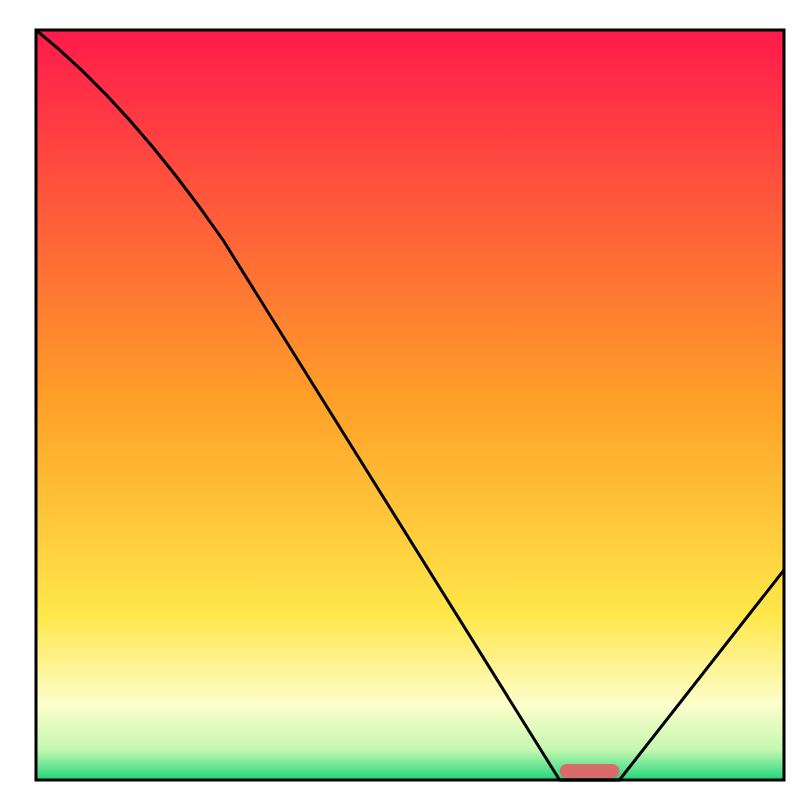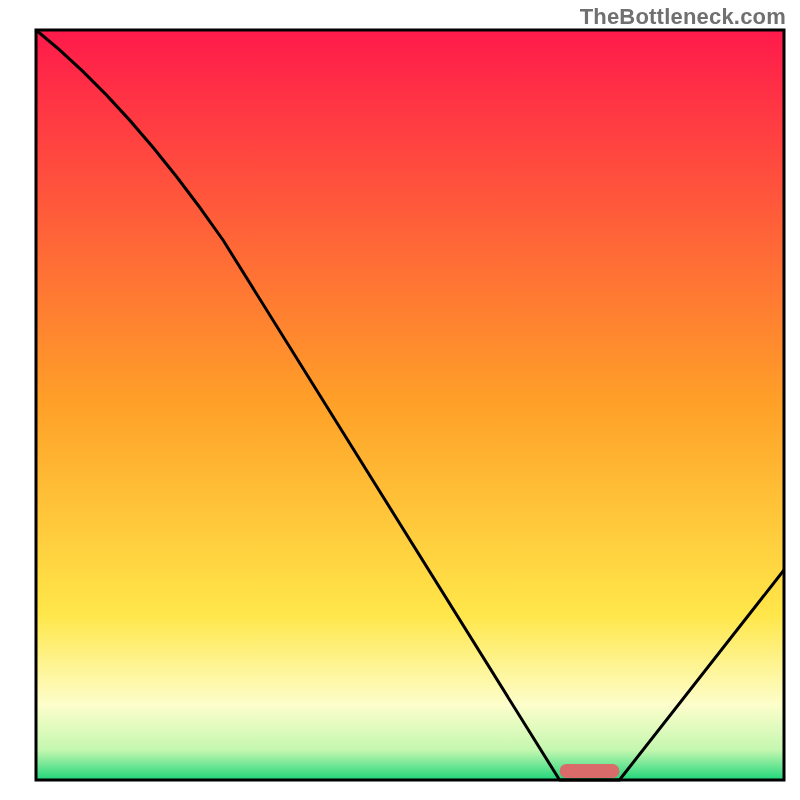--- a/index.html
+++ b/index.html
@@ -27,21 +27,20 @@
   svg {
     position: absolute;
     top: 0;
     left: 0;
   }
 </style>
 </head>
 <body>
 
 <div class="stage">
-  <div class="watermark">TheBottleneck.com</div>
   <svg width="800" height="800" viewBox="0 0 800 800">
       <defs>
         <linearGradient id="bg-grad" x1="0" y1="0" x2="0" y2="1">
           <stop offset="0%" stop-color="#ff1a4b"></stop>
           <stop offset="50%" stop-color="#ffa128"></stop>
           <stop offset="78%" stop-color="#ffe74a"></stop>
           <stop offset="90%" stop-color="#fdfecb"></stop>
           <stop offset="96%" stop-color="#c4f7b0"></stop>
           <stop offset="100%" stop-color="#1fd67a"></stop>
         </linearGradient>

